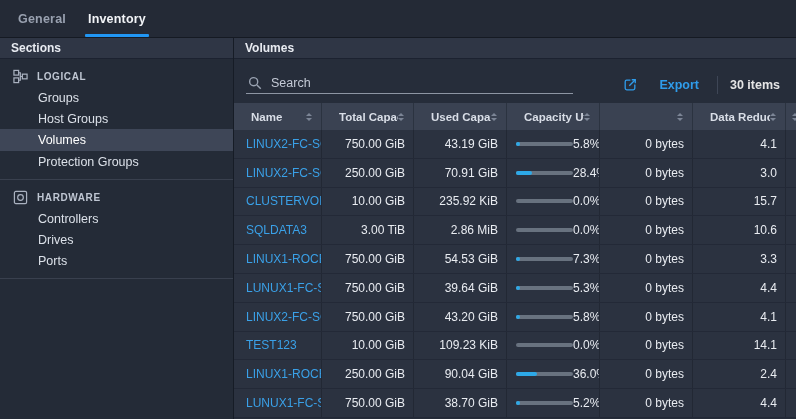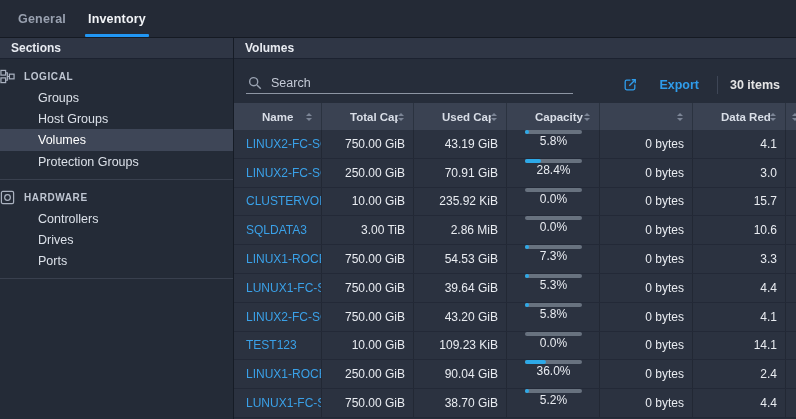--- a/index.html
+++ b/index.html
@@ -19,21 +19,21 @@
   .tab.active::after { content:""; position:absolute; left:-3px; right:-3px; bottom:0;
                        height:3px; background:var(--accent,#2196f3); border-radius:1px; }
   
   .shell { display:flex; height:381px; }
   
   .sidebar { width:234px; min-width:234px; background:#242b37; border-right:1px solid #161c26; }
   .panel-strip { height:21px; background:#2f3645; border-bottom:1px solid #1c2230;
                  display:flex; align-items:center; padding:0 11px;
                  font-size:12px; font-weight:700; color:#e8ebf1; }
   .side-group { padding-top:6px; }
-  .group-header { height:22px; display:flex; align-items:center; gap:9px; 
+  .group-header { height:22px; display:flex; align-items:center; gap:9px; padding-left:13px;
                   color:#bfc6d2; font-size:10px; font-weight:700; letter-spacing:.6px; }
   .group-header .gicon { display:flex; align-items:center; }
   .side-item { height:21px; display:flex; align-items:center; padding-left:38px;
                font-size:12.5px; color:#dbe0e8; cursor:pointer; }
   .side-item.selected { background:#3e4657; color:#ffffff; height:22px; }
   .side-divider { height:1px; background:#39404e; margin-top:7px; }
   
   .main { flex:1; min-width:0; background:#262d3a; display:flex; flex-direction:column; }
   .toolbar { margin:12px 12px 4px 12px; height:28px; display:flex; align-items:center; }
   .search-wrap { display:flex; align-items:center; flex:1; margin-right:44px;
@@ -42,38 +42,38 @@
   .search-input { flex:1; background:transparent; border:none; outline:none;
                   color:#eef1f5; font-size:12.5px; font-family:inherit; }
   .search-input::placeholder { color:#c4cad6; opacity:1; }
   .export-btn { display:flex; align-items:center; gap:22px; color:var(--export_blue,#2f9cea);
                 font-size:12.5px; font-weight:700; cursor:pointer; padding:4px 6px; border-radius:3px; }
   .toolbar-divider { width:1px; height:18px; background:#3e4656; margin:0 12px; }
   .items-count { color:#e5e5e5; font-size:12.5px; font-weight:700; padding-right:4px; white-space:nowrap; }
   
   .thead { display:flex; height:27px; background:#3a4252; align-items:stretch;
            font-size:11.5px; font-weight:700; color:#d9dee7; }
-  .th { display:flex; align-items:center; padding-left:28px; height:100%; white-space:nowrap; overflow:hidden; }
+  .th { display:flex; align-items:center; padding-left:17px; height:100%; white-space:nowrap; overflow:hidden; }
   .th + .th { border-left:1px solid rgba(17,22,31,.35); }
   .sort { display:flex; flex-direction:column; align-items:center; gap:2px;
           margin-left:auto; margin-right:9px; cursor:pointer; flex:none; }
   .sort::before { content:""; border-left:3px solid transparent; border-right:3px solid transparent;
                   border-bottom:3.5px solid #7c8596; }
   .sort::after  { content:""; border-left:3px solid transparent; border-right:3px solid transparent;
                   border-top:3.5px solid #7c8596; }
   .c-name{width:87px;flex:none} .c-total{width:92px;flex:none} .c-used{width:93px;flex:none}
   .c-util{width:93px;flex:none} .c-snapshots{width:93px;flex:none} .c-reduction{width:93px;flex:none}
   .c-extra{flex:1; min-width:9px; padding-left:2px;}
   .c-extra .sort{margin-left:4px; margin-right:0;}
   .tr { display:flex; height:28.8px; background:#2b3240; border-bottom:1px solid #232937; align-items:stretch; }
   .td { display:flex; align-items:center; height:100%; overflow:hidden; white-space:nowrap; }
   .td + .td { border-left:1px solid rgba(17,22,31,.35); }
   .td.name { color:var(--link,#3aa1e8); padding-left:12px; cursor:pointer; }
   .td.num { justify-content:flex-end; padding-right:8px; color:#e9ecf1; }
-  .td.util { padding:0 8px 0 9px;flex-direction:column; }
+  .td.util { padding:0 8px 0 9px; }
   .bar-track { width:57px; height:4px; border-radius:2px; background:#68727f; position:relative; flex:none; }
   .bar-fill { position:absolute; left:0; top:0; height:4px; border-radius:2px; background:var(--bar_fill,#2da9e8); }
   .util-label { flex:1; text-align:right; color:#e9ecf1; }
 </style>
 </head>
 <body>
 
 <div class="topbar" id="tabs">
     <div class="tab">General</div>
     <div class="tab active">Inventory</div>

